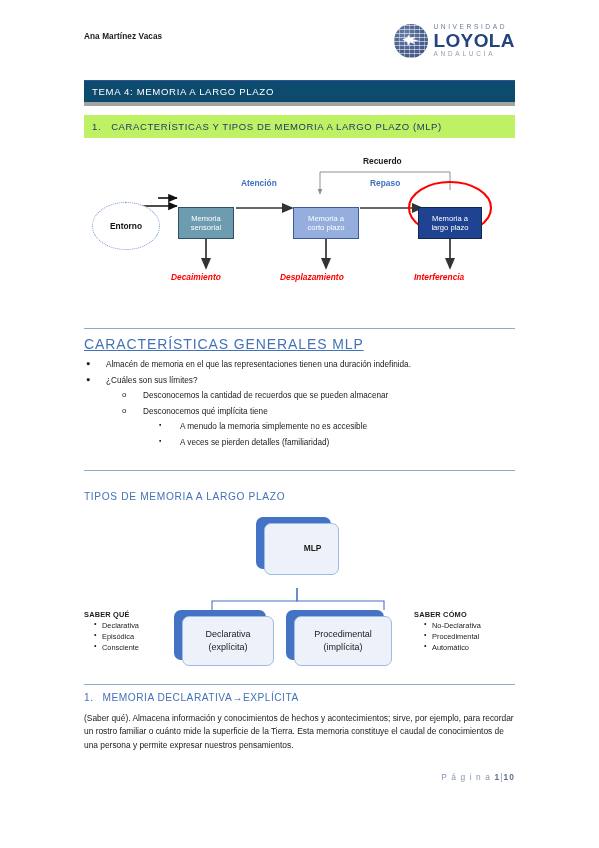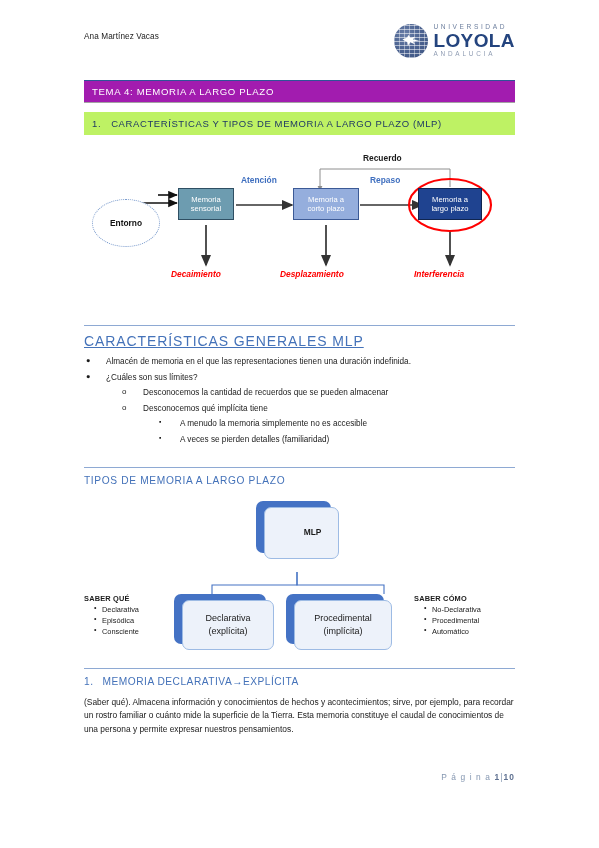--- a/index.html
+++ b/index.html
@@ -29,21 +29,21 @@
     left: 0; right: 0;
     top: 28px;
     height: 46px;
     padding: 0 84px 0 84px;
     display: flex;
     align-items: flex-start;
     justify-content: space-between;
   }
   .author-name {
     font-size: 8.2px;
-    font-weight: normal;
+    font-weight: bold;
     color: #1a1a1a;
     letter-spacing: .1px;
     padding-top: 4px;
   }
   .logo {
     display: flex;
     align-items: center;
     gap: 5px;
     margin-top: -4px;
   }
@@ -94,23 +94,23 @@
   }
 
   
   .content {
     position: absolute;
     left: 84px;
     right: 84px;
     top: 80px;
   }
   .tema-bar {
-    background: #a21caf;
+    background: #0c4a6e;
     border-top: 1px solid #2f5496;
-    border-bottom: 1px solid #a3a3a3;
+    border-bottom: 4px solid #a3a3a3;
     color: #ffffff;
     font-size: 9.6px;
     letter-spacing: .65px;
     padding: 5px 7px 5px 8px;
     font-weight: normal;
   }
   .section-bar {
     background: #bef264;
     color: #1f3864;
     font-size: 9.5px;
@@ -141,20 +141,21 @@
     position: absolute;
     box-sizing: border-box;
     color: #ffffff;
     font-size: 7.6px;
     line-height: 1.22;
     text-align: center;
     display: flex;
     align-items: center;
     justify-content: center;
     padding: 2px 3px;
+    margin-top: 16px;
   }
   .box-sensorial {
     background: #6d9cb0;
     border: 1px solid #2f4f63;
   }
   .box-corto {
     background: #95aedd;
     border: 1px solid #3c5a96;
   }
   .box-largo {
@@ -181,21 +182,21 @@
     letter-spacing: .9px;
     border-top: 1.1px solid #8ea9d3;
     padding-top: 7px;
     text-decoration: underline;
   }
   .head3 {
     color: #4472b9;
     font-size: 10.2px;
     letter-spacing: .65px;
     border-top: 1.1px solid #8ea9d3;
-    padding-top: 7px;
+    padding-top: 20px;
   }
   .head-num {
     color: #4472b9;
     font-size: 10.2px;
     letter-spacing: .5px;
     border-top: 1.1px solid #8ea9d3;
     padding-top: 7px;
   }
   .head-num .n { margin-right: 9px; }
 

